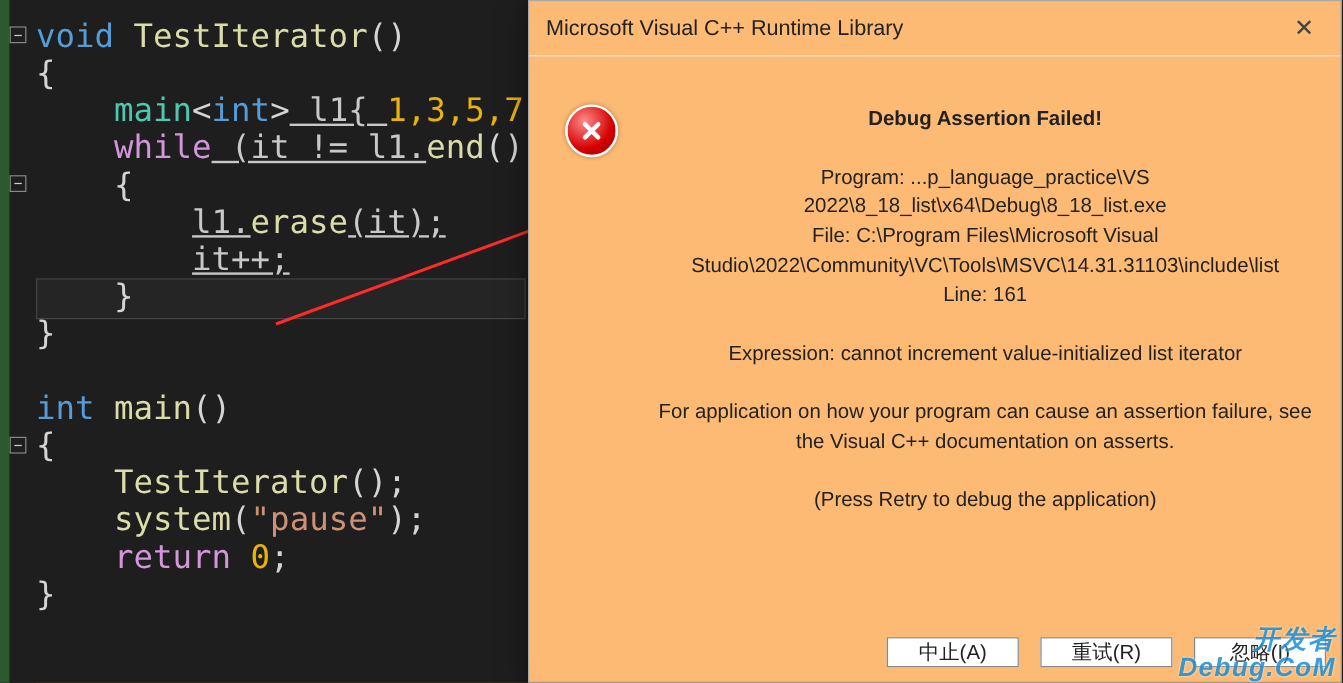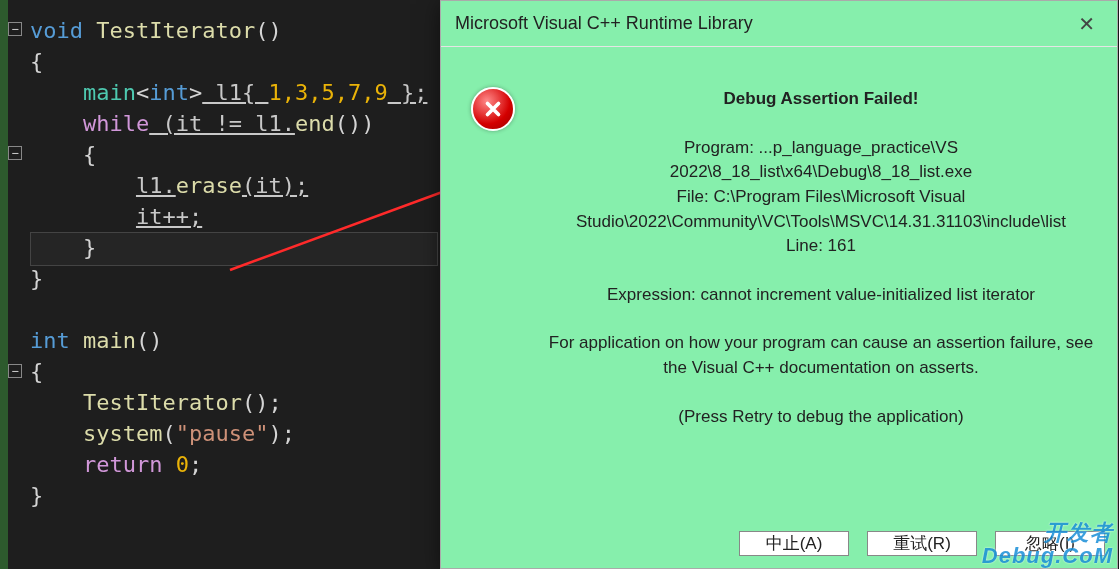--- a/index.html
+++ b/index.html
@@ -41,21 +41,21 @@
       color: #ccc;
       font-size: 12px;
       line-height: 12px;
       text-align: center;
       cursor: pointer;
     }
     .code-area {
       position: absolute;
       left: 30px;
       top: 15px;
-      font-size: 22px;
+      font-size: 27px;
       line-height: 31px;
     }
     .line { white-space: pre; height: 31px; }
     .kw-blue { color: #569cd6; }
     .kw-teal { color: #4ec9b0; }
     .kw-pink { color: #d197d9; }
     .fn-yellow { color: #dcdcaa; }
     .var { color: #c8c8c8; text-decoration: underline; }
     .num { color: #eab308; }
     .str { color: #ce9178; }
@@ -75,21 +75,21 @@
       left: 225px;
       top: 170px;
       pointer-events: none;
     }
     .dialog {
       position: absolute;
       left: 440px;
       top: 0;
       width: 678px;
       height: 569px;
-      background: #86efac;
+      background: #fdba74;
       border: 1px solid #aaa;
       box-shadow: 0 4px 20px rgba(0,0,0,0.5);
       font-family: "Segoe UI", Tahoma, sans-serif;
     }
     .dlg-titlebar {
       height: 46px;
       display: flex;
       align-items: center;
       padding: 0 14px;
       border-bottom: 1px solid #e5e5e5;

